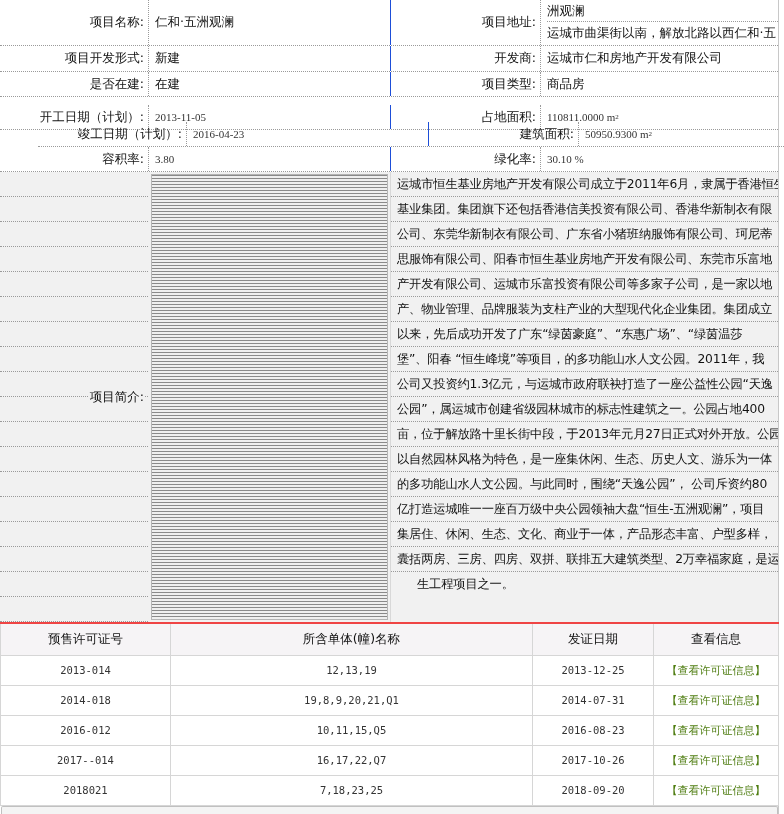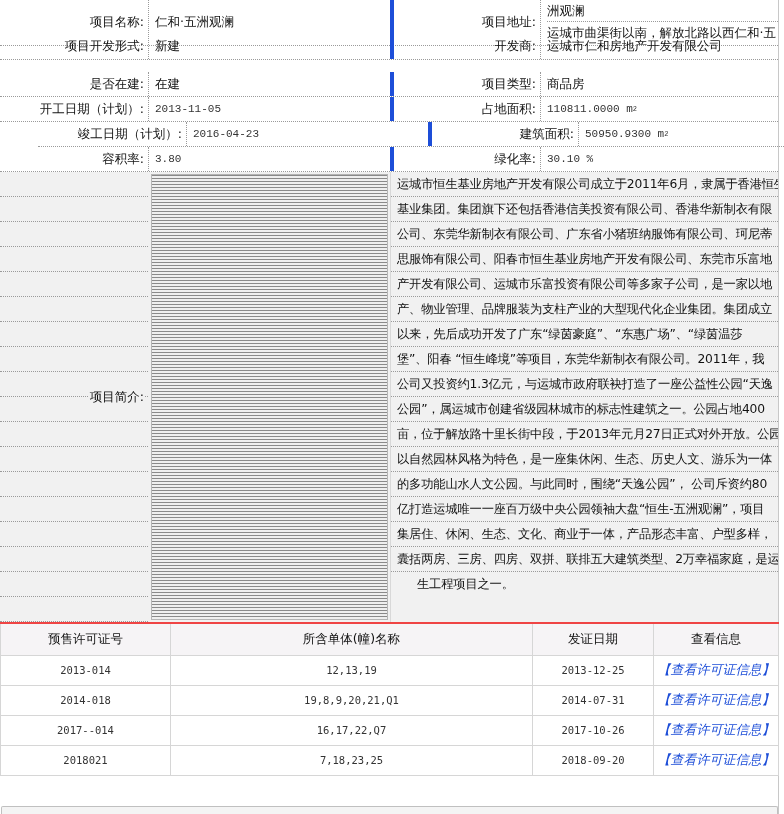--- a/index.html
+++ b/index.html
@@ -7,24 +7,24 @@
   body { font-family: "DejaVu Sans", "Liberation Sans", sans-serif; font-size: 12px; color: #222; position: relative; }
 
   .frame { position: absolute; left: 0; top: 0; width: 779px; height: 814px; border-right: 1px solid #c8c8c8; }
 
   
   .info { position: absolute; left: 0; top: 0; width: 778px; background: #f1f1f1; }
   .row { position: absolute; left: 0; width: 778px; border-bottom: 1px dotted #9a9a9a; }
   .cell { position: absolute; top: 0; height: 100%; display: flex; align-items: center; }
   .lbl { justify-content: flex-end; padding-right: 4px; font-size: 12.5px; color: #111; }
   .val { padding-left: 6px; color: #111; font-size: 12.5px; }
-  .val.mono { font-family: Liberation Mono, monospace; font-size: 11px; color: #333; }
+  .val.mono { font-family: Liberation Serif, serif; font-size: 11px; color: #333; }
   .c1 { left: 0; width: 148px; }
   .c2 { left: 148px; width: 242px; border-left: 1px dotted #9a9a9a; }
-  .c3 { left: 390px; width: 150px; border-left: 4px solid #1d4ed8; }
+  .c3 { left: 390px; width: 150px; border-left: 1px solid #1d4ed8; }
   .c4 { left: 540px; width: 238px; border-left: 1px dotted #9a9a9a; }
   .addr-line { height: 23px; border-bottom: 1px dotted #9a9a9a; white-space: nowrap; }
   .addr-line:last-child { border-bottom: none; }
   sup { font-size: 7px; }
 
   
   .intro { position: absolute; left: 0; top: 172px; width: 778px; height: 450px; background: #f1f1f1; }
   .intro-lbl { position: absolute; left: 0; top: 0; width: 148px; height: 450px; display: flex; align-items: center; justify-content: flex-end; padding-right: 4px; font-size: 12.5px; color: #111; }
   .dotline { position: absolute; left: 0; width: 148px; border-bottom: 1px dotted #9a9a9a; }
   .striped { position: absolute; left: 151px; top: 2px; width: 237px; height: 446px;
@@ -33,21 +33,21 @@
   }
   .intro-text { position: absolute; left: 390px; top: 0; width: 388px; height: 450px; border-left: 1px solid #d8d8d8; }
   .tline { height: 25px; line-height: 25px; padding-left: 6px; border-bottom: 1px dotted #9a9a9a; font-size: 12.3px; color: #111; white-space: nowrap; overflow: hidden; letter-spacing: -0.2px; }
   .tline:last-child { border-bottom: none; margin-left: 20px; }
 
   
   .permits { position: absolute; left: 0; top: 622px; width: 778px; border-collapse: collapse; table-layout: fixed; background: #fff; }
   .permits th, .permits td { border: 1px solid #d6d6d6; text-align: center; }
   .permits th { height: 32px; background: #f6f4f6; font-weight: normal; font-size: 12.5px; color: #111; }
   .permits td { height: 30px; font-family: "DejaVu Sans Mono", "Liberation Mono", monospace; font-size: 10.5px; color: #333; margin-left: 10px; }
-  .permits td.link { font-family: "DejaVu Sans", "Liberation Sans", sans-serif; font-size: 13px; color: #1d4ed8; cursor: pointer; white-space: nowrap; font-style: italic; }
+  .permits td.link { font-family: "DejaVu Sans", "Liberation Sans", sans-serif; font-size: 11px; color: #4d7c0f; cursor: pointer; white-space: nowrap; }
   .permits tr:first-child th { border-top: 2px solid #ef4444; }
 
   .hscroll { position: absolute; left: 1px; top: 806px; width: 777px; height: 8px; border: 1px solid #c0c0c0; border-bottom: none; background: #f4f4f4; border-radius: 2px 2px 0 0; }
 </style>
 </head>
 <body>
 
 <div class="frame"></div>
 
 <div class="info">
@@ -55,35 +55,35 @@
   <div class="row" style="top:0;height:46px;">
     <div class="cell lbl c1">项目名称:</div>
     <div class="cell val c2">仁和·五洲观澜</div>
     <div class="cell lbl c3">项目地址:</div>
     <div class="cell val c4" style="display:block;padding-top:0;">
       <div class="addr-line" style="line-height:22px;height:22px;">洲观澜</div>
       <div class="addr-line" style="line-height:22px;height:23px;">运城市曲渠街以南，解放北路以西仁和·五</div>
     </div>
   </div>
 
-  <div class="row" style="top:34px;height:26px;text-align:right;">
+  <div class="row" style="top:46px;height:26px;text-align:right;">
     <div class="cell lbl c1">项目开发形式:</div>
     <div class="cell val c2">新建</div>
     <div class="cell lbl c3">开发商:</div>
     <div class="cell val c4">运城市仁和房地产开发有限公司</div>
   </div>
 
   <div class="row" style="top:72px;height:25px;padding-left:25px;">
     <div class="cell lbl c1">是否在建:</div>
     <div class="cell val c2">在建</div>
     <div class="cell lbl c3">项目类型:</div>
     <div class="cell val c4">商品房</div>
   </div>
 
-  <div class="row" style="top:97px;height:25px;padding-left:32px;">
+  <div class="row" style="top:105px;height:25px;padding-left:32px;">
     <div class="cell lbl c1">开工日期（计划）:</div>
     <div class="cell val mono c2">2013-11-05</div>
     <div class="cell lbl c3">占地面积:</div>
     <div class="cell val mono c4">
         <span>110811.0000 m</span>
         <sup>2</sup>
       </div>
   </div>
 
   <div class="row" style="top:122px;height:25px;margin-left:38px;">
@@ -128,21 +128,21 @@
     </div>
   <div class="striped"></div>
   <div class="intro-text">
     <div class="tline">运城市恒生基业房地产开发有限公司成立于2011年6月，隶属于香港恒生</div>
     <div class="tline">基业集团。集团旗下还包括香港信美投资有限公司、香港华新制衣有限</div>
     <div class="tline">公司、东莞华新制衣有限公司、广东省小猪班纳服饰有限公司、珂尼蒂</div>
     <div class="tline">思服饰有限公司、阳春市恒生基业房地产开发有限公司、东莞市乐富地</div>
     <div class="tline">产开发有限公司、运城市乐富投资有限公司等多家子公司，是一家以地</div>
     <div class="tline">产、物业管理、品牌服装为支柱产业的大型现代化企业集团。集团成立</div>
     <div class="tline">以来，先后成功开发了广东“绿茵豪庭”、“东惠广场”、“绿茵温莎</div>
-    <div class="tline">堡”、阳春 “恒生峰境”等项目，东莞华新制衣有限公司。2011年，我</div>
+    <div class="tline">堡”、阳春 “恒生峰境”等项目，的多功能山水人文公园。2011年，我</div>
     <div class="tline">公司又投资约1.3亿元，与运城市政府联袂打造了一座公益性公园“天逸</div>
     <div class="tline">公园”，属运城市创建省级园林城市的标志性建筑之一。公园占地400</div>
     <div class="tline">亩，位于解放路十里长街中段，于2013年元月27日正式对外开放。公园</div>
     <div class="tline">以自然园林风格为特色，是一座集休闲、生态、历史人文、游乐为一体</div>
     <div class="tline">的多功能山水人文公园。与此同时，围绕“天逸公园”， 公司斥资约80</div>
     <div class="tline">亿打造运城唯一一座百万级中央公园领袖大盘“恒生-五洲观澜”，项目</div>
     <div class="tline">集居住、休闲、生态、文化、商业于一体，产品形态丰富、户型多样，</div>
     <div class="tline">囊括两房、三房、四房、双拼、联排五大建筑类型、2万幸福家庭，是运</div>
     <div class="tline">生工程项目之一。</div>
   </div>
@@ -170,20 +170,26 @@
       <td>2013-12-25</td>
       <td class="link">【查看许可证信息】</td>
     </tr>
     <tr>
       <td>2014-018</td>
       <td>19,8,9,20,21,Q1</td>
       <td>2014-07-31</td>
       <td class="link">【查看许可证信息】</td>
     </tr>
     <tr>
+      <td>2016-012</td>
+      <td>10,11,15,Q5</td>
+      <td>2016-08-23</td>
+      <td class="link">【查看许可证信息】</td>
+    </tr>
+    <tr>
       <td>2017--014</td>
       <td>16,17,22,Q7</td>
       <td>2017-10-26</td>
       <td class="link">【查看许可证信息】</td>
     </tr>
     <tr>
       <td>2018021</td>
       <td>7,18,23,25</td>
       <td>2018-09-20</td>
       <td class="link">【查看许可证信息】</td>

